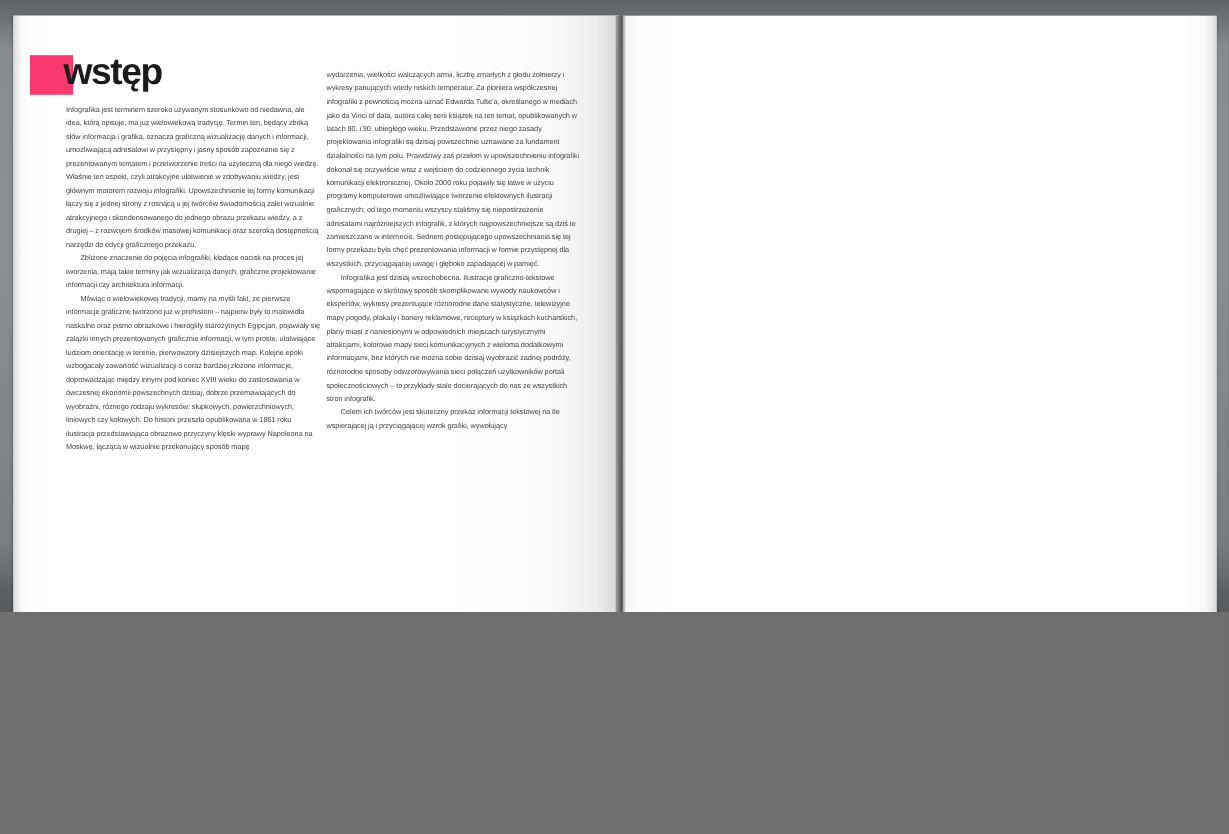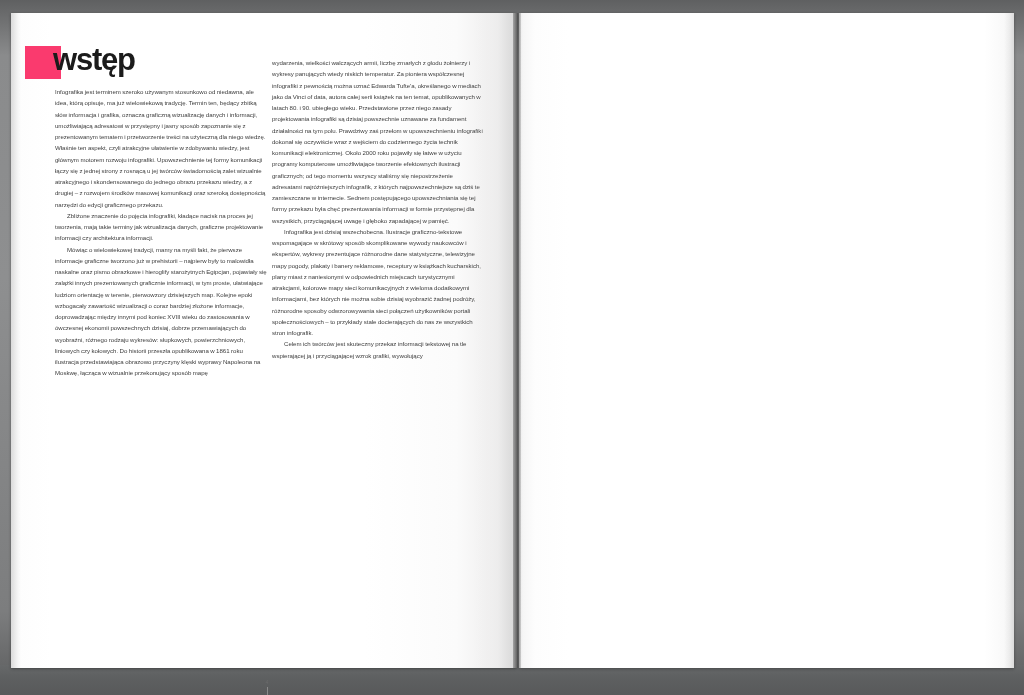--- a/index.html
+++ b/index.html
@@ -5,21 +5,21 @@
   * { box-sizing: border-box; margin: 0; padding: 0; }
   html, body {
     width: 1024px; height: 695px;
     overflow: hidden;
     background: #6e6e6e;
     font-family: "Liberation Sans", sans-serif;
   }
 
   #spread {
     position: relative;
-    width: 1024px; height: 695px;
+    width: 1024px; height: 510px;
     background: linear-gradient(180deg, #5f6061 0%, #6a6b6c 2%, #8a8b8c 8%, #8e8f90 40%, #7c7d7e 88%, #5a5b5c 100%);
     overflow: hidden;
   }
 
   
   .table-surface {
     position: absolute;
     left: 0; right: 0; bottom: 0;
     height: 30px;
     background: linear-gradient(180deg, #67696a 0%, #5e6061 40%, #58595a 100%);

